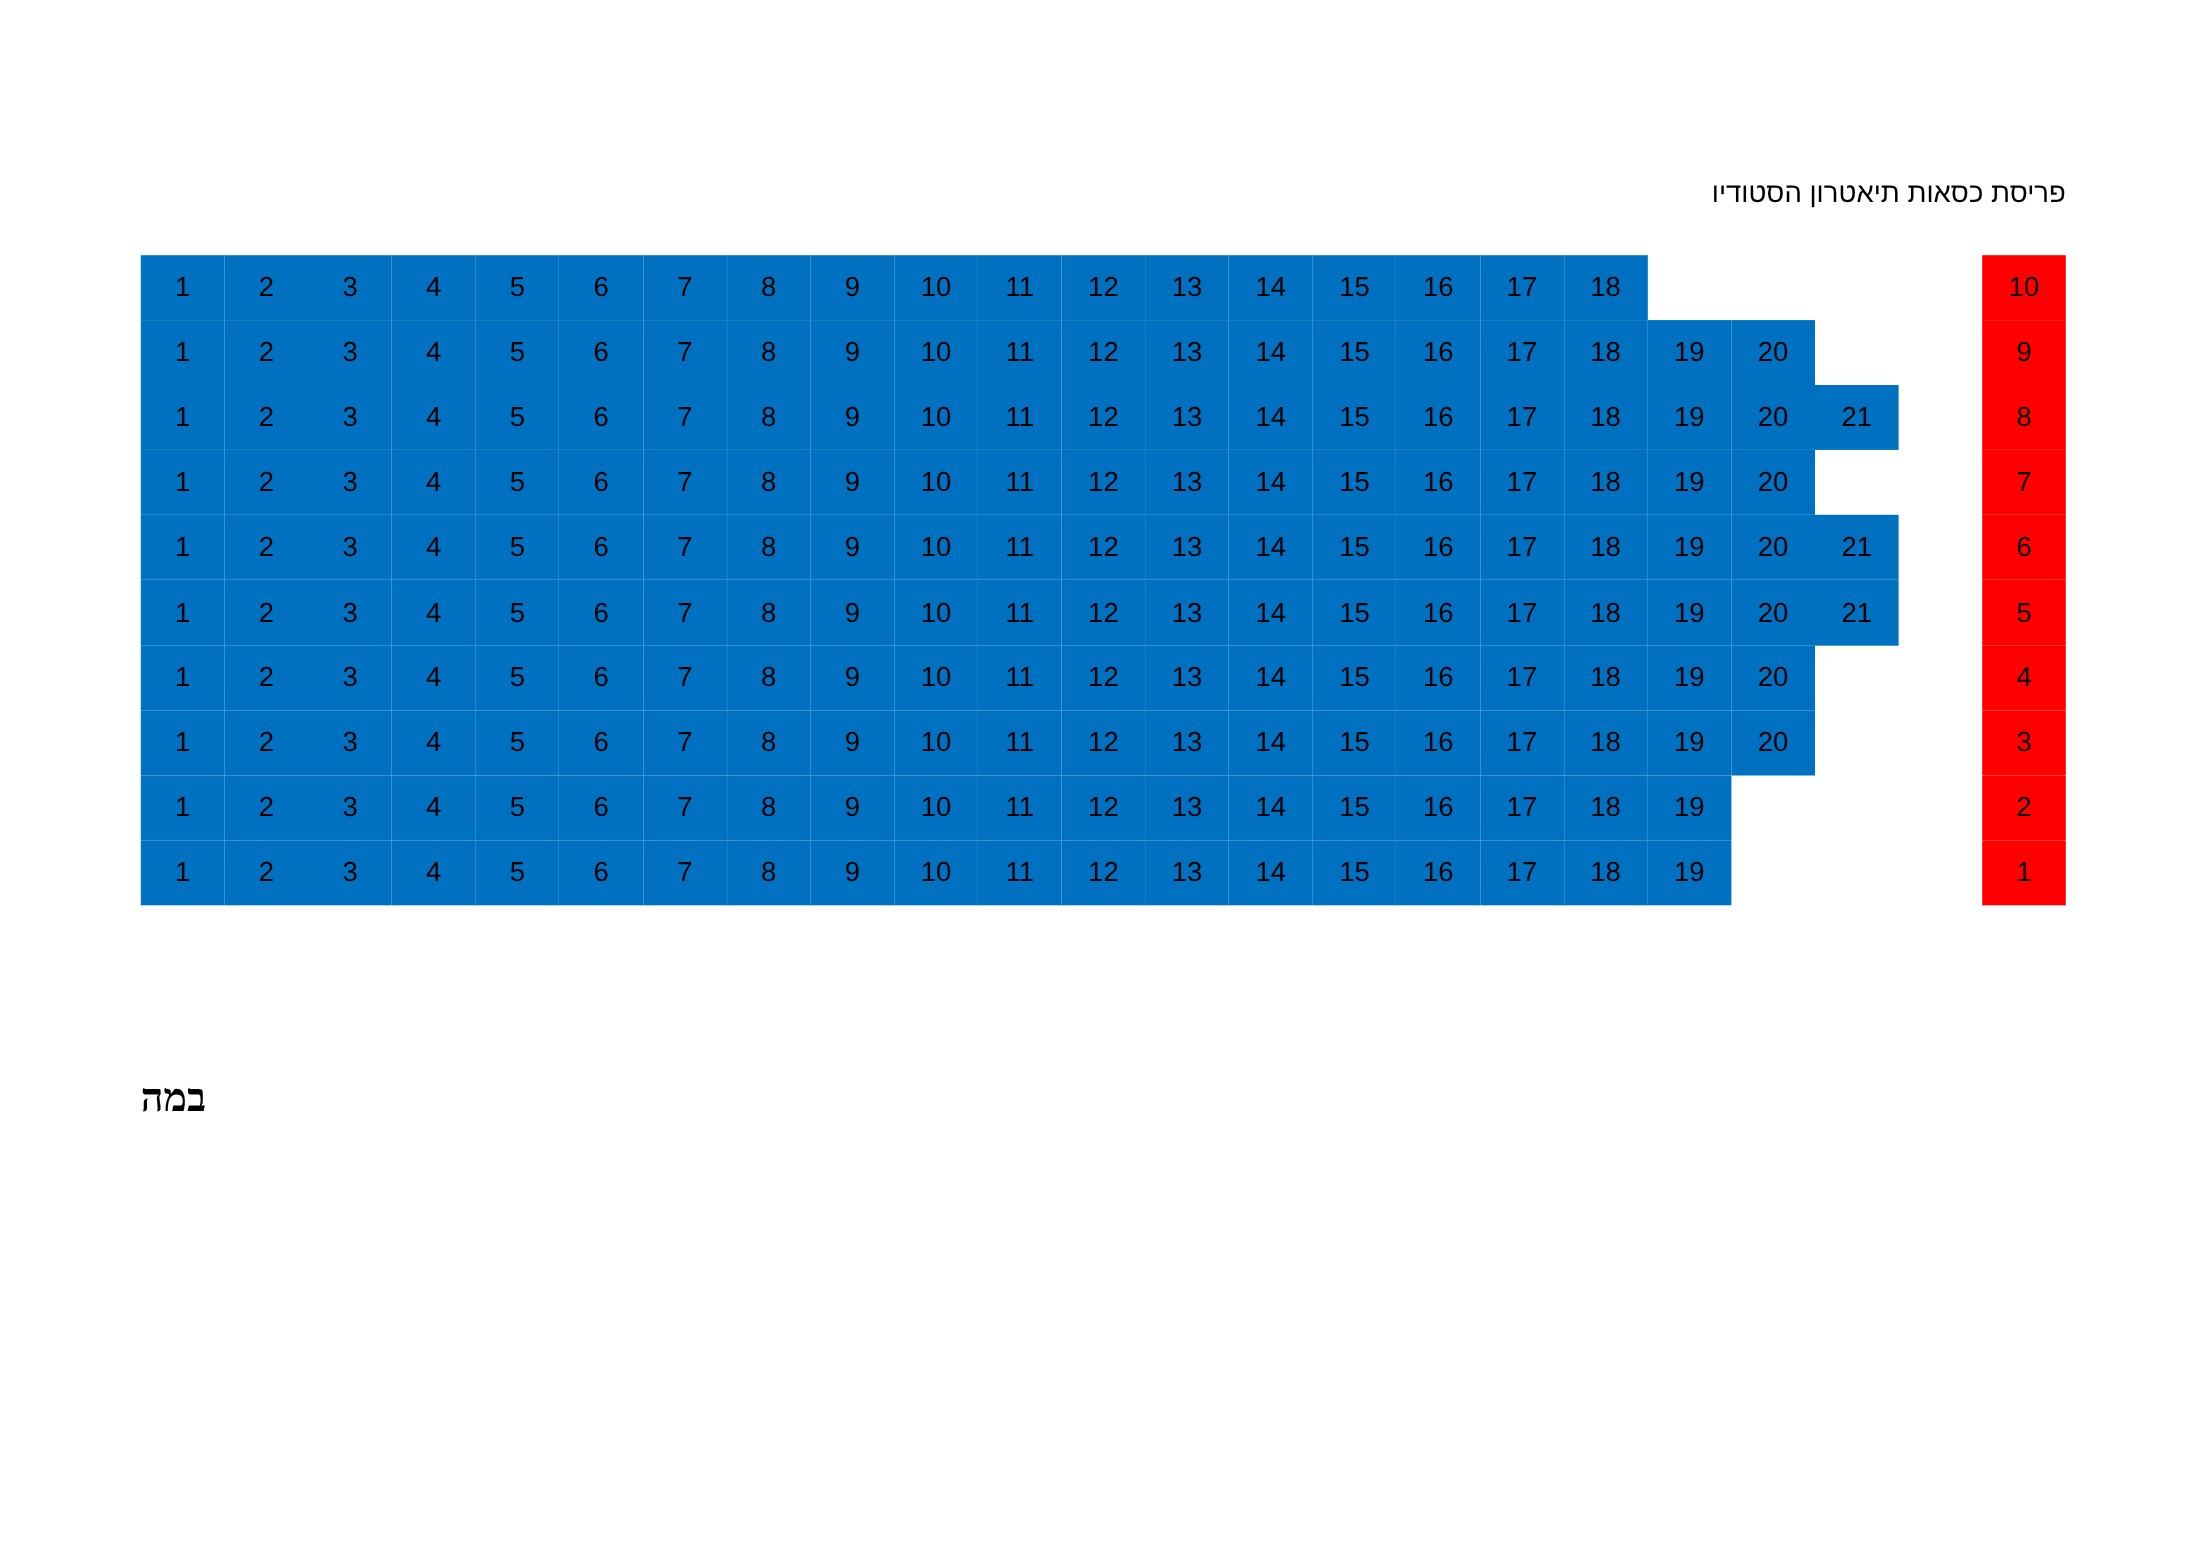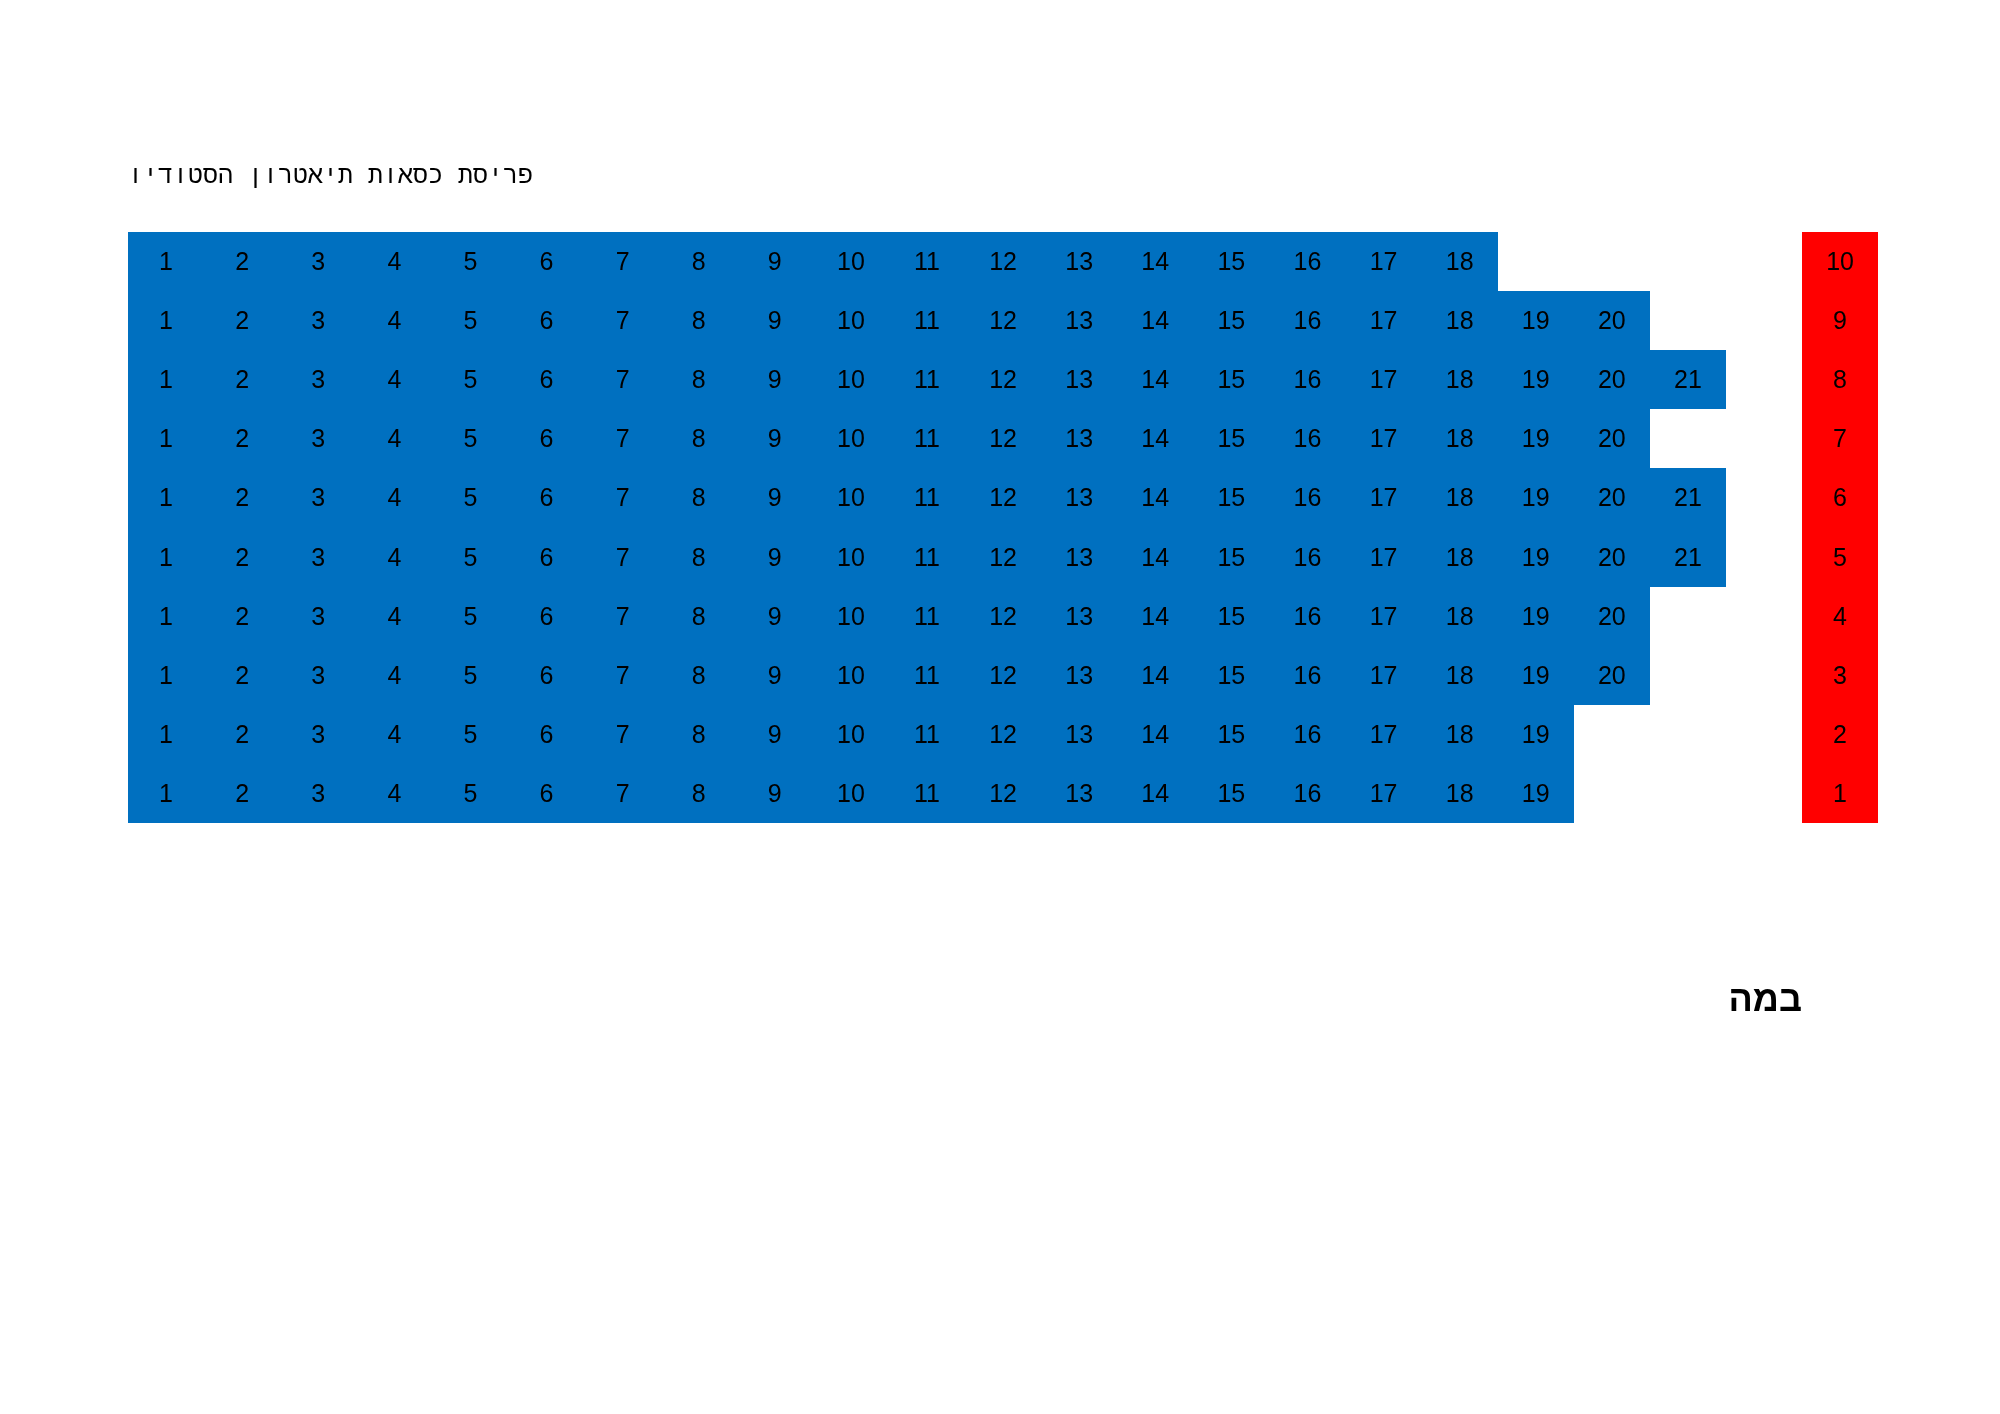--- a/index.html
+++ b/index.html
@@ -13,24 +13,24 @@
     background: var(--bg, #FFFFFF);
     font-family: "Liberation Sans", sans-serif;
     color: var(--text, #000000);
     overflow: hidden;
   }
   .page-title {
     position: absolute;
     left: 128px;
     top: 163px;
     width: 1750px;
-    text-align: left;
+    text-align: right;
     font-size: 25px;
     line-height: 1.1;
-    font-family: Liberation Mono, monospace;
+    font-family: Liberation Sans, sans-serif;
     direction: rtl;
   }
   .seat-grid {
     position: absolute;
     left: 128px;
     top: 232px;
   }
   .seat-row {
     display: flex;
     height: 59.1px;
@@ -62,25 +62,25 @@
   }
   .row-label-text {
     font-size: 25px;
     color: var(--text, #000000);
   }
   .stage-label {
     position: absolute;
     left: 128px;
     top: 980px;
     width: 1674px;
-    text-align: right;
+    text-align: left;
     font-size: 36px;
     font-weight: bold;
     line-height: 1.05;
-    font-family: Liberation Sans, sans-serif;
+    font-family: Liberation Serif, serif;
     direction: rtl;
   }
 </style>
 </head>
 <body style="--seat-blue: #0070C0; --label-red: #FF0000; --text: #000000; --bg: #FFFFFF;">
 
 <div class="page-title">פריסת כסאות תיאטרון הסטודיו</div>
 
 <div class="seat-grid" id="seat-grid">
     <div class="seat-row">

